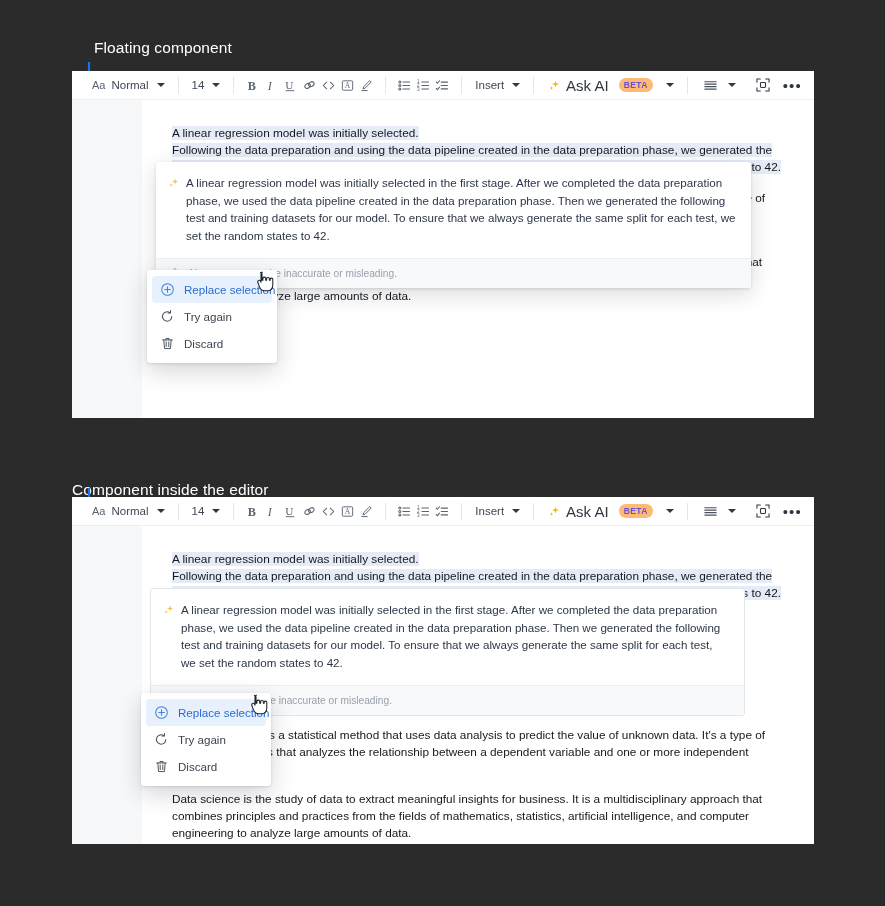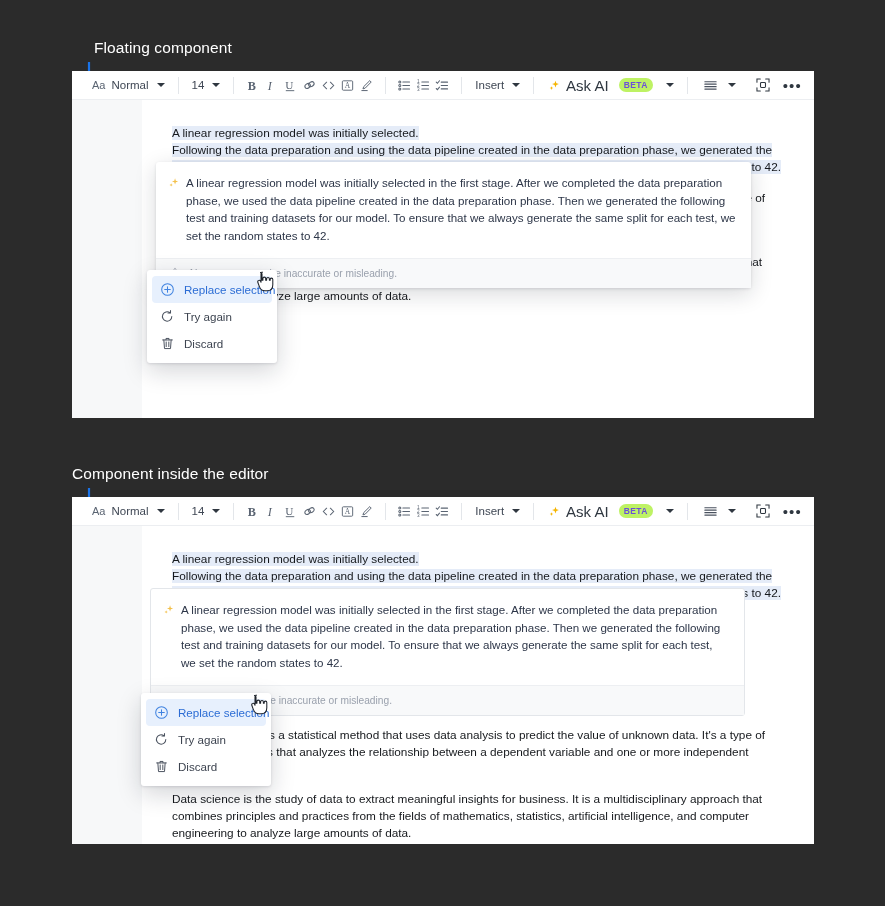--- a/index.html
+++ b/index.html
@@ -13,21 +13,21 @@
 
   
   .caption {
     position: absolute;
     color: #ffffff;
     font-size: 15.5px;
     letter-spacing: .1px;
     white-space: nowrap;
   }
   #caption-1 { left: 82px; top: 39px; margin-left: 12px; }
-  #caption-2 { left: 72px; top: 465px; }
+  #caption-2 { left: 72px; top: 481px; }
 
   
   .connector { position: absolute; pointer-events: none; }
 
   
   .editor {
     position: absolute;
     background: #ffffff;
     overflow: hidden;
   }
@@ -61,21 +61,21 @@
   .caret {
     width: 0; height: 0;
     border-left: 4px solid transparent;
     border-right: 4px solid transparent;
     border-top: 4.5px solid #2f3740;
     margin-left: 3px;
   }
   .aa { font-size: 11px; color: #5a6472; margin-right: 1px; }
   .beta {
     font-size: 8.5px; font-weight: bold; letter-spacing: .4px;
-    color: #6b4fd8; background: #bef264;
+    color: #6b4fd8; background: #fdba74;
     padding: 2px 5px; border-radius: 9px; margin-left: 5px;
   }
   .askai-label { color: #2f3740; font-size: 15px; }
   .dots { color: #2f3740; font-size: 15px; letter-spacing: 1.2px; line-height: 1; }
   .spacer { flex: 1; }
 
   
   .body-area {
     position: relative;
     height: calc(100% - 29px);

